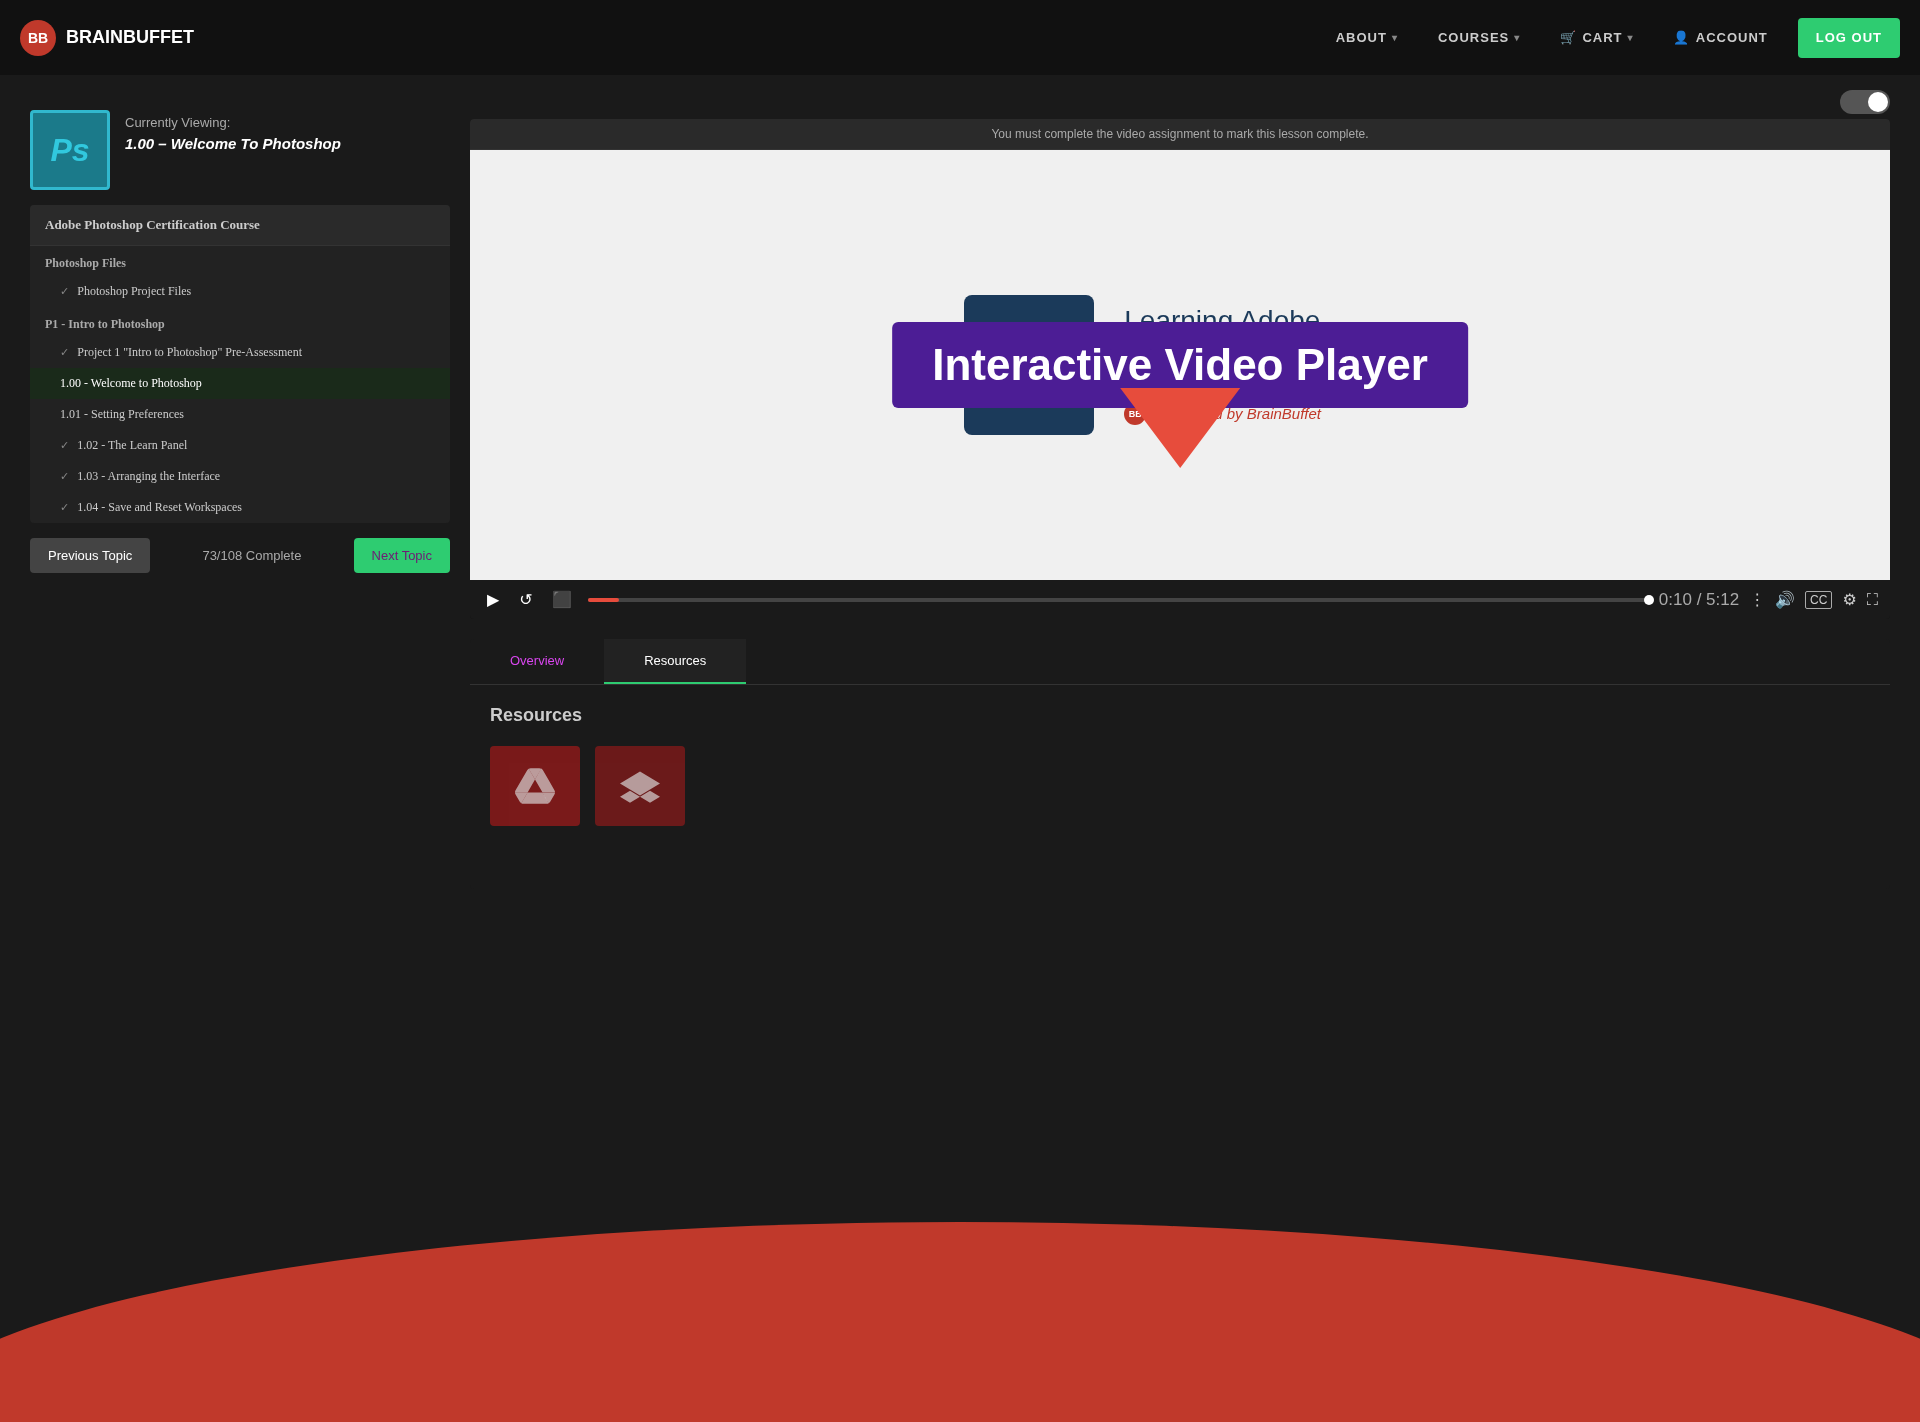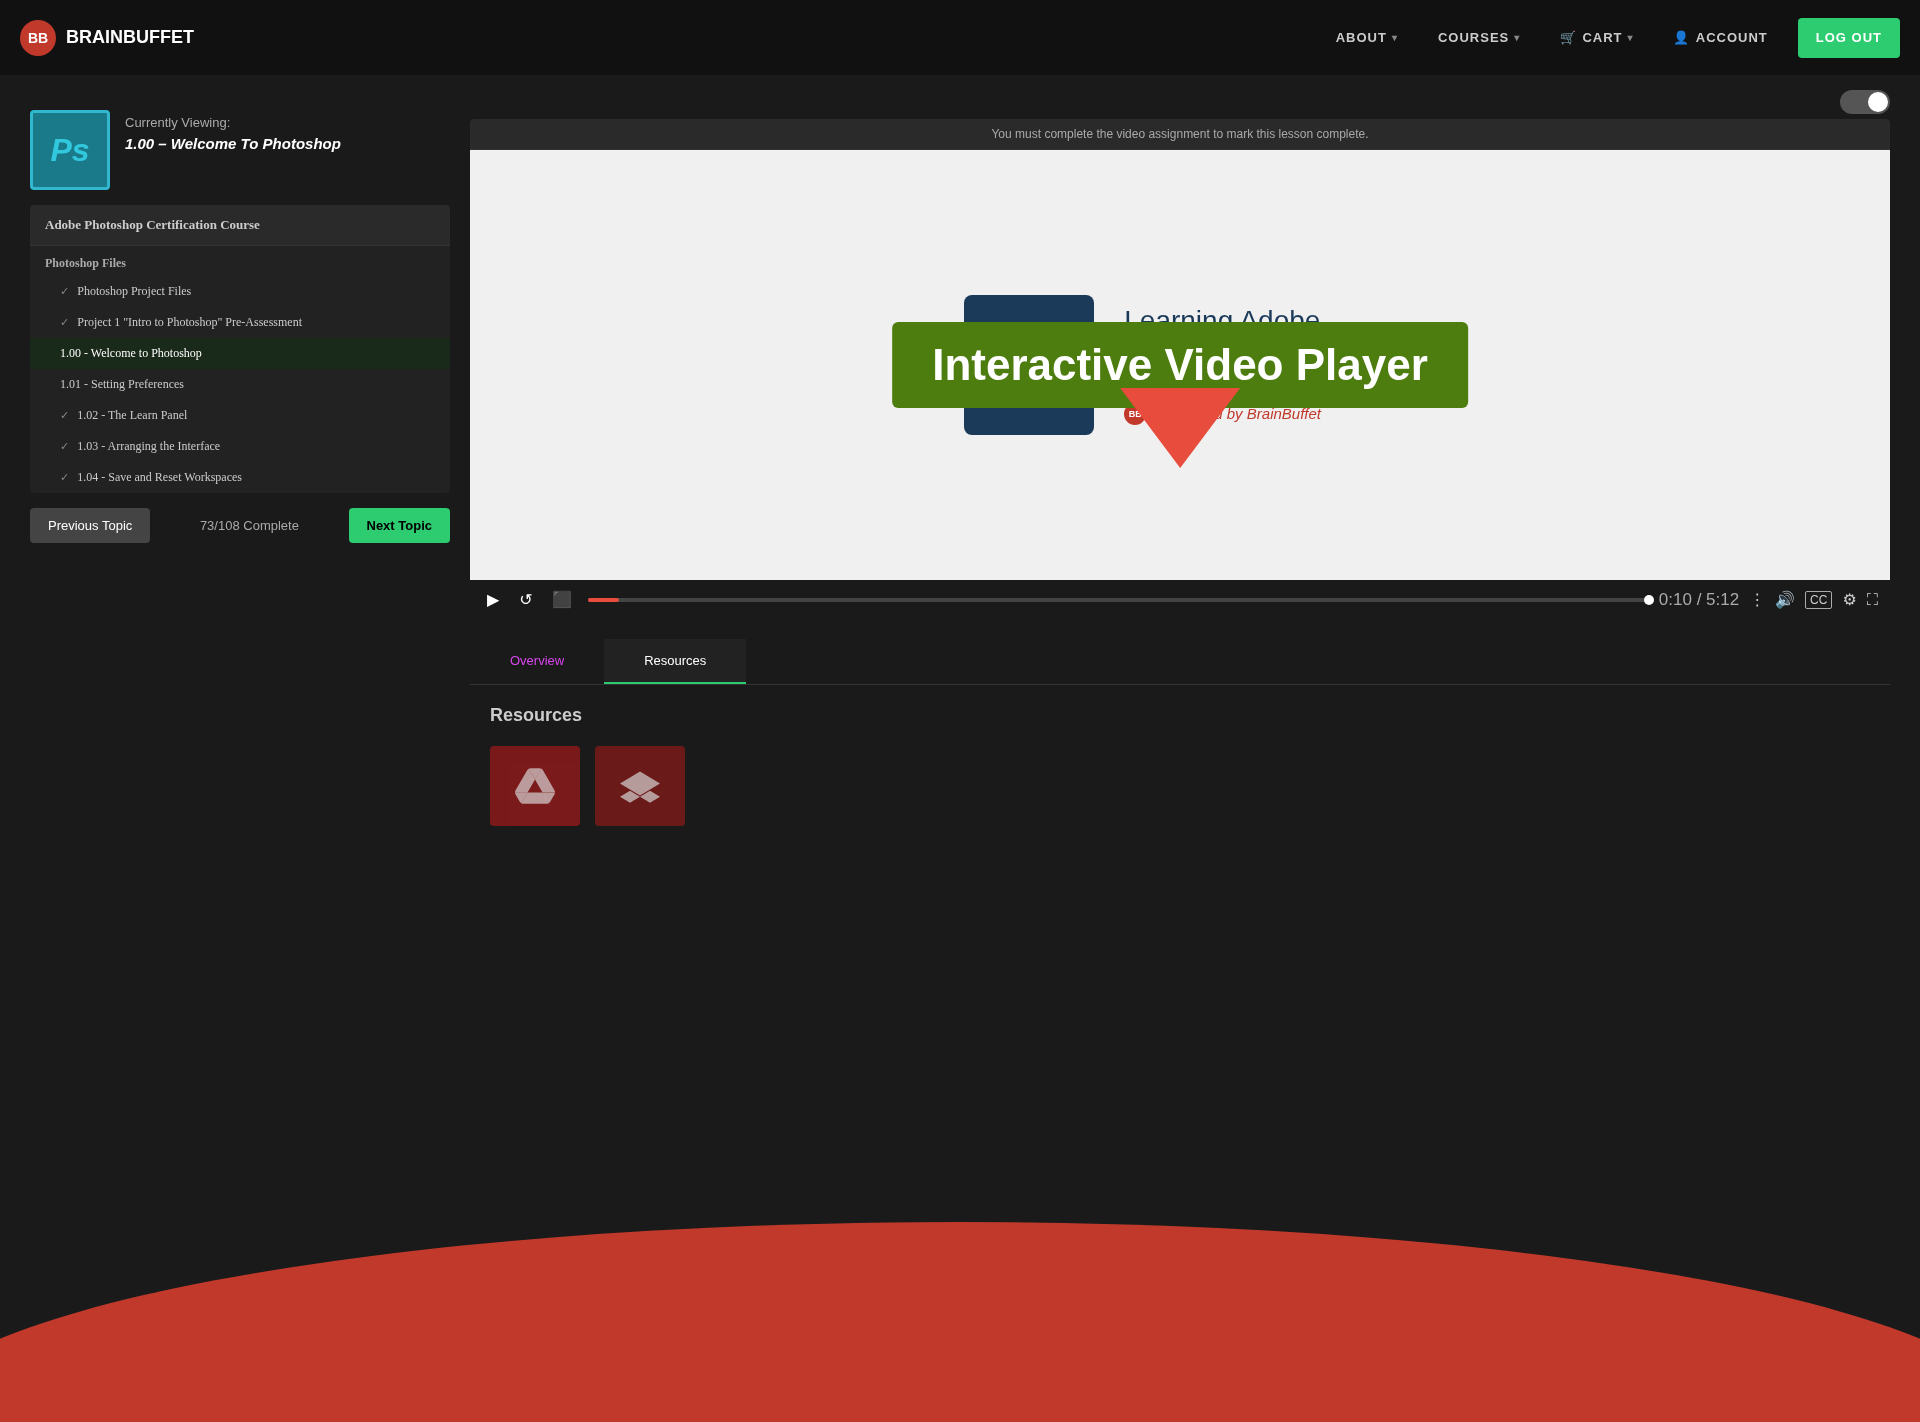--- a/index.html
+++ b/index.html
@@ -192,27 +192,27 @@
       font-size: 13px;
     }
     .progress-label {
       flex: 1;
       text-align: center;
       font-size: 13px;
       color: #aaa;
     }
     .btn-next {
       background: #2ecc71;
-      color: #000000;
+      color: #701a75;
       border: none;
       padding: 10px 18px;
       border-radius: 4px;
       cursor: pointer;
       font-size: 13px;
-      font-weight: bold;
+      font-weight: normal;
     }
 
     
     .video-area {
       flex: 1;
       margin-left: 20px;
       min-width: 0;
     }
 
     
@@ -421,21 +421,21 @@
       color: #fff;
       opacity: 0.85;
     }
 
     
     .ivp-banner {
       position: absolute;
       top: 50%;
       left: 50%;
       transform: translate(-50%, -50%);
-      background: #4d7c0f;
+      background: #4c1d95;
       color: #fff;
       font-size: 44px;
       font-weight: bold;
       padding: 18px 40px;
       border-radius: 6px;
       white-space: nowrap;
       z-index: 10;
     }
 
     
@@ -511,20 +511,21 @@
 
     <div class="course-menu">
       <div class="course-menu-header">Adobe Photoshop Certification Course</div>
 
       <div class="menu-section-label">Photoshop Files</div>
       <div class="menu-item">
         <span class="check">✓</span>
         <span>Photoshop Project Files</span>
       </div>
 
+      <div class="menu-section-label">P1 - Intro to Photoshop</div>
       <div class="menu-item">
         <span class="check">✓</span>
         <span>Project 1 "Intro to Photoshop" Pre-Assessment</span>
       </div>
       <div class="menu-item highlighted">
         <span>1.00 - Welcome to Photoshop</span>
       </div>
       <div class="menu-item">
         <span>1.01 - Setting Preferences</span>
       </div>

